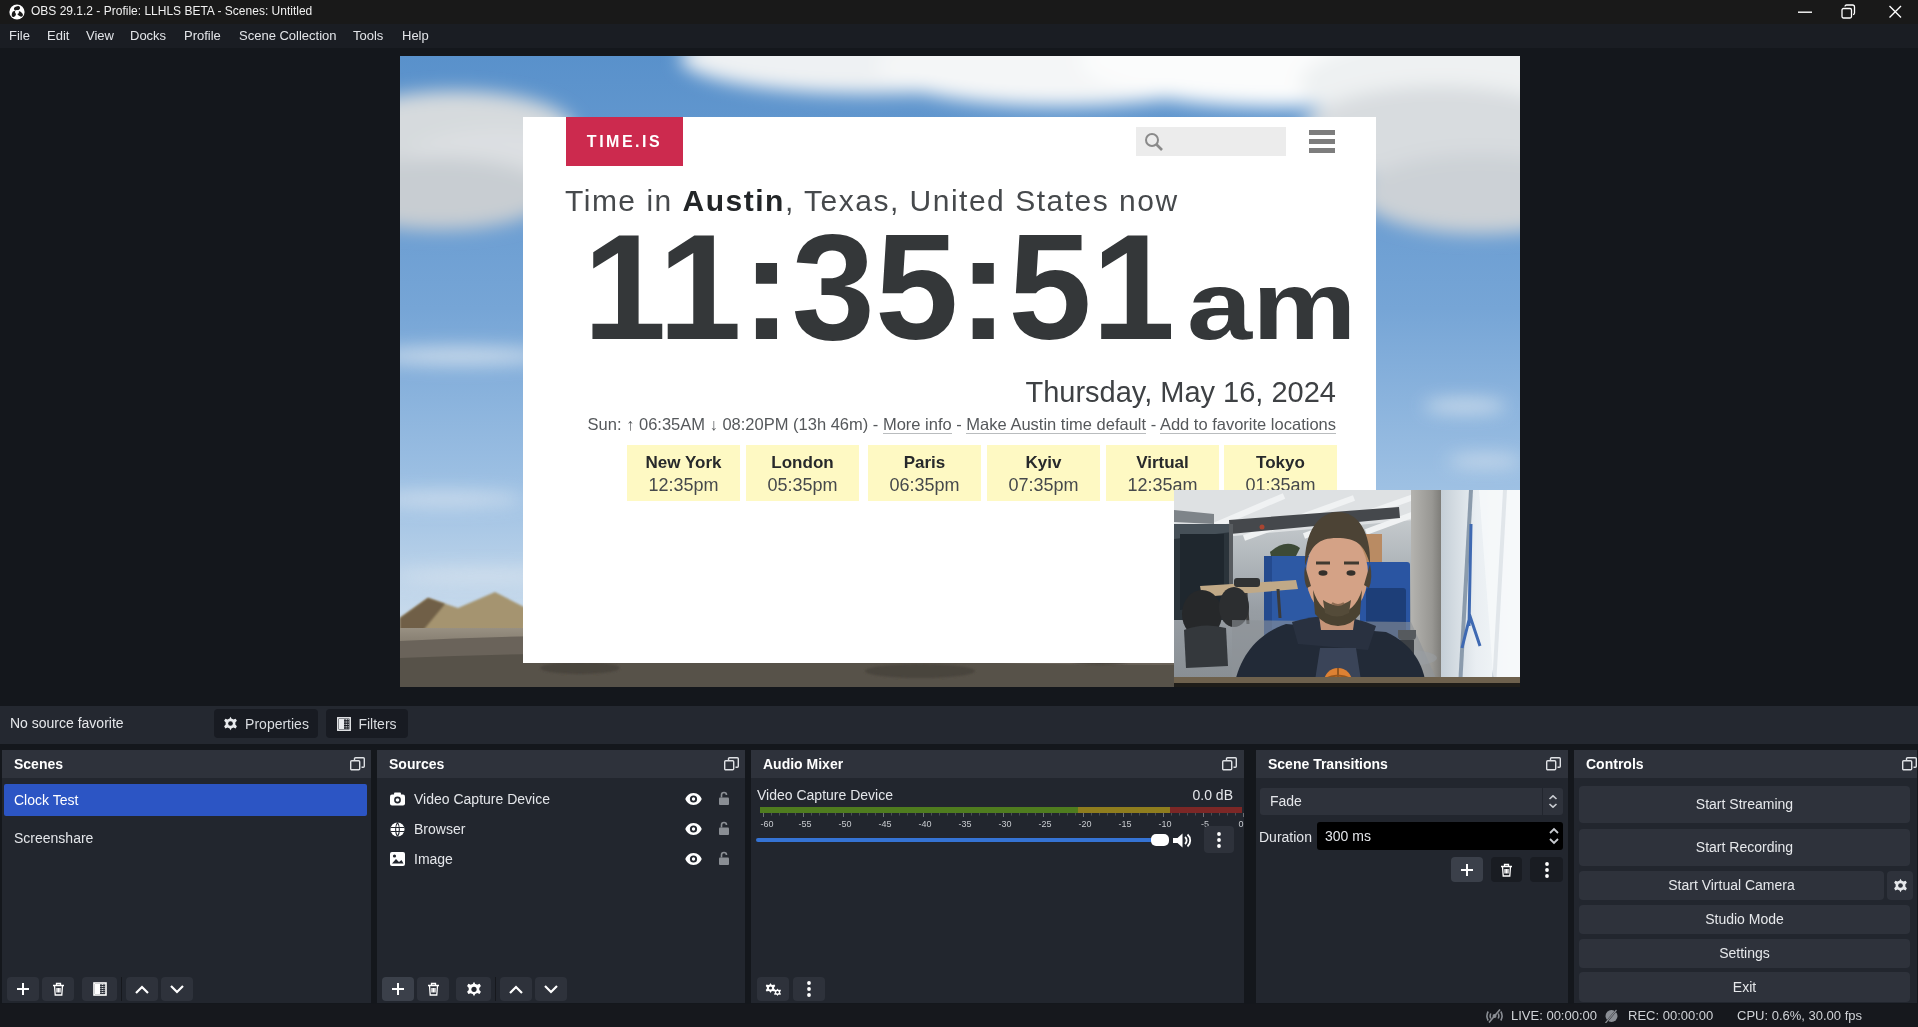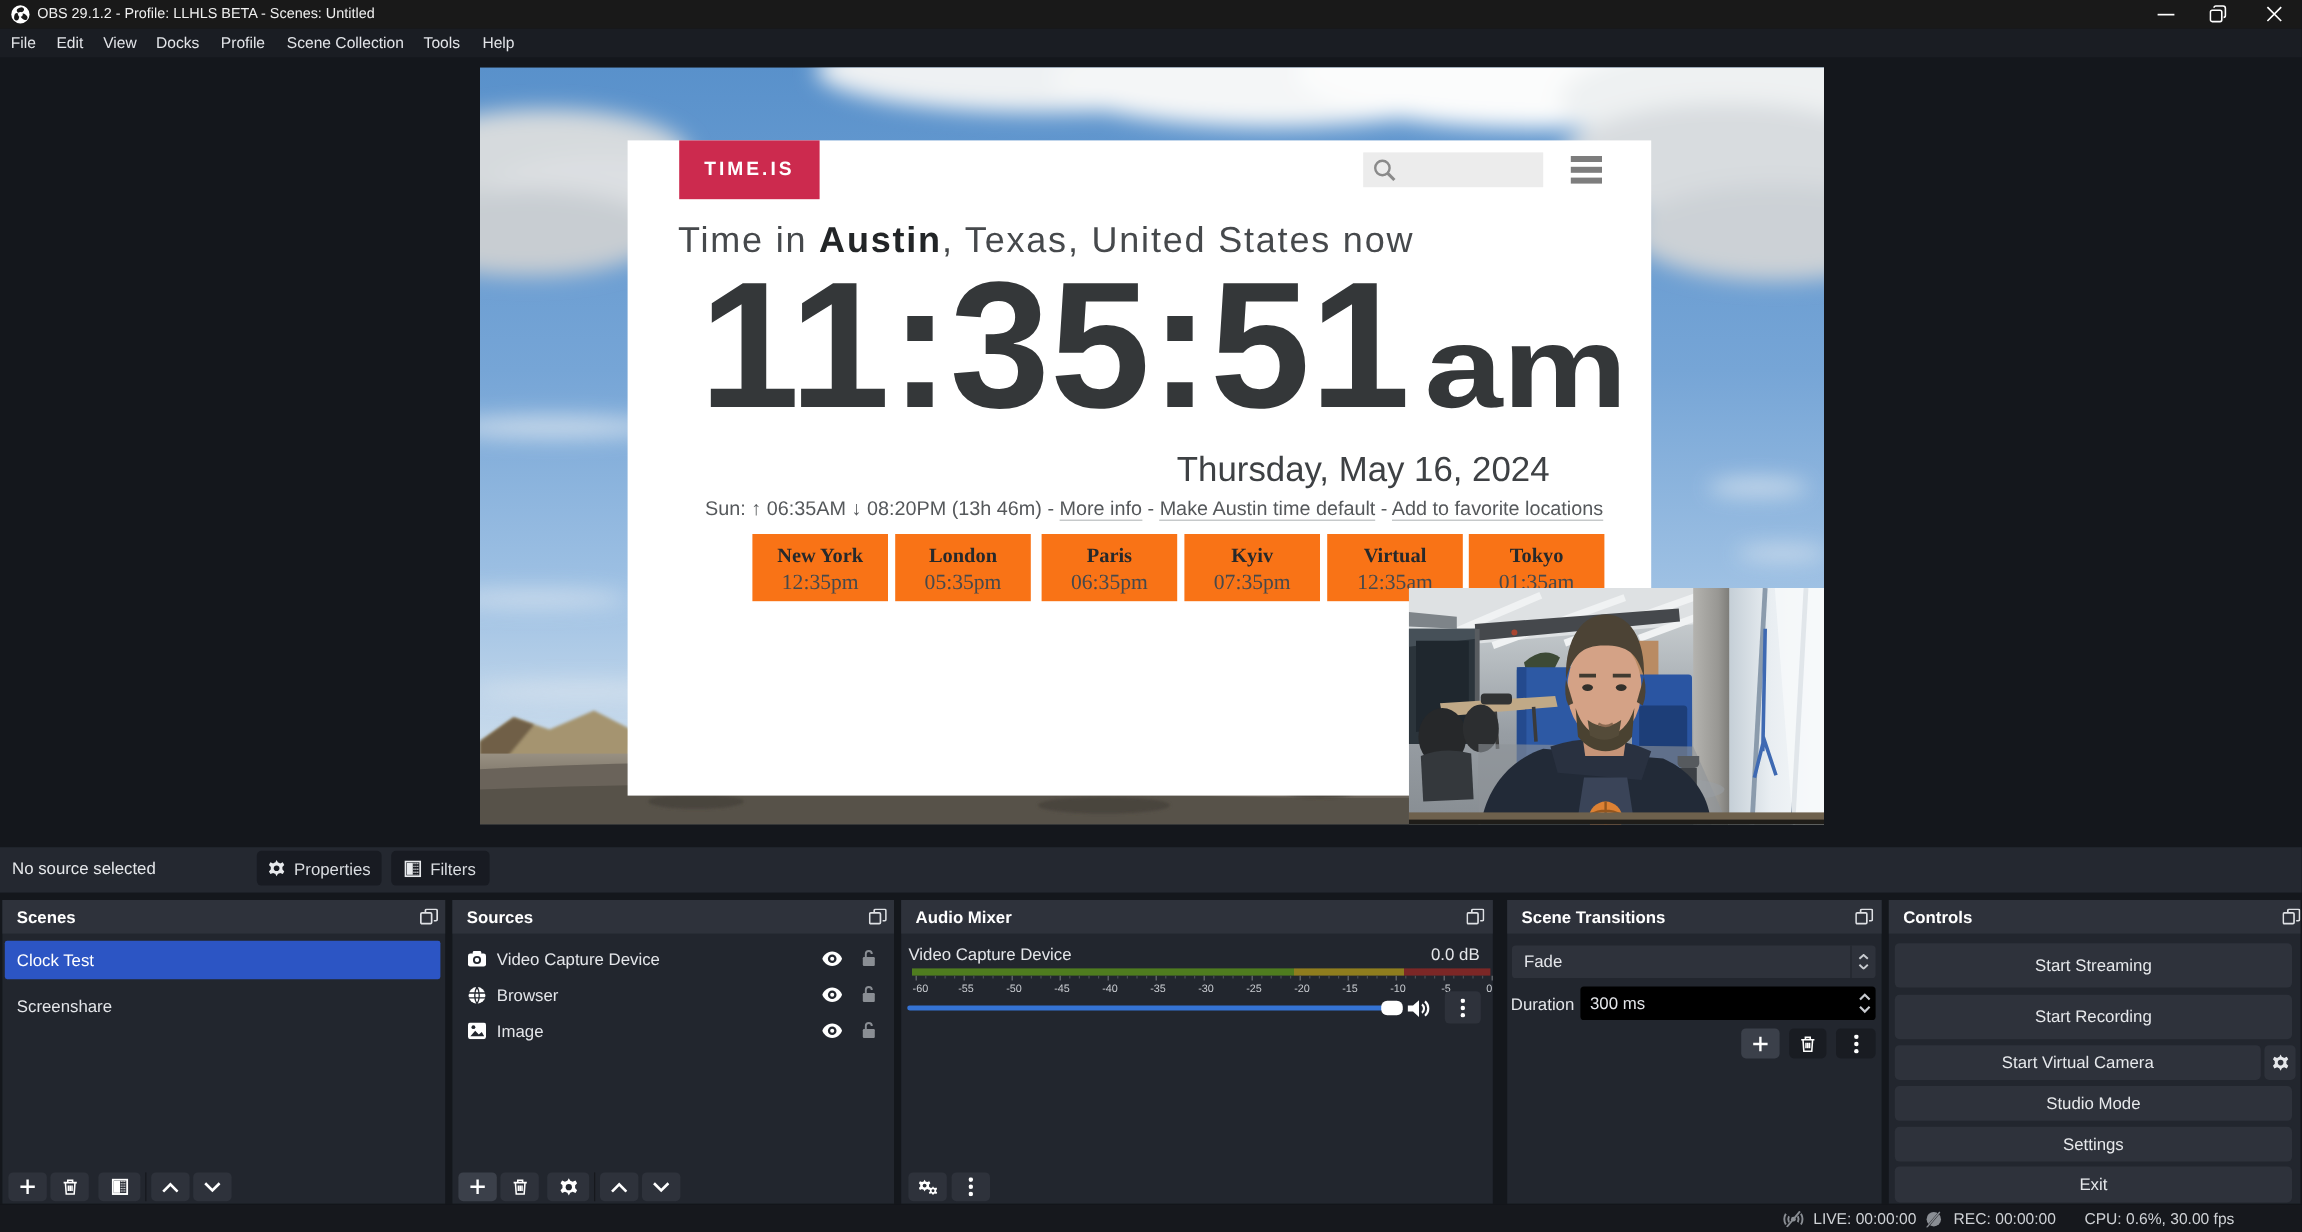--- a/index.html
+++ b/index.html
@@ -18,22 +18,22 @@
   #dockarea { left:0; top:744px; width:1918px; height:260px; background:#14171c; }
   .dock { position:absolute; top:6px; background:#22262e; }
   .dhead { position:absolute; left:0; top:0; right:0; height:28px; background:#2e323b;
     color:#fff; font-size:14px; font-weight:bold; line-height:28px; padding-left:12px; }
   .popout { position:absolute; top:7px; width:15px; height:14px; }
   #statusbar { left:0; top:1004px; width:1918px; height:23px; background:#16181d;
     color:#cfd2d6; font-size:13px;text-align:center; }
   .sbt { position:absolute; top:4px; }
   .ibtn { position:absolute; background:#2e323b; border-radius:4px;
     display:flex; align-items:center; justify-content:center; }
-  .city { position:absolute; top:328px; width:113px; height:56px; background:#f97316;
-    text-align:center; font-size:18px; color:#46494c; padding-top:6px; line-height:23px;font-family:Liberation Serif, serif; }
+  .city { position:absolute; top:328px; width:113px; height:56px; background:#fef9c3;
+    text-align:center; font-size:18px; color:#46494c; padding-top:6px; line-height:23px; }
   .city b { display:block; color:#27292b; font-size:17px; }
   .lnk { border-bottom:1px solid #b9bcbe; }
   .srcrow { position:absolute; left:0; width:100%; height:30px; color:#e4e6ea;
     font-size:14px; line-height:30px; }
   .cbtn { position:absolute; background:#2e323b; border-radius:4px; color:#e6e8eb;
     font-size:14px; text-align:center; }
 </style>
 </head>
 <body>
 <div class="abs" id="titlebar">
@@ -139,21 +139,21 @@
       <div class="abs" style="left:613px;top:10px;width:150px;height:29px;background:#ececec"></div>
       <svg class="abs" style="left:620px;top:14px" width="22" height="22" viewBox="0 0 22 22">
         <circle cx="9" cy="9" r="6" fill="none" stroke="#8a8a8a" stroke-width="2"></circle>
         <path d="M13.5 13.5 L19 19" stroke="#8a8a8a" stroke-width="2.6"></path>
       </svg>
       <div class="abs" style="left:786px;top:13px;width:26px;height:5px;background:#7d7d7d"></div>
       <div class="abs" style="left:786px;top:22px;width:26px;height:5px;background:#7d7d7d"></div>
       <div class="abs" style="left:786px;top:31px;width:26px;height:5px;background:#7d7d7d"></div>
       <div class="abs" style="left:42px;top:67px;font-size:30px;color:#46494c;letter-spacing:1.5px;white-space:nowrap">Time in <b style="color:#222527;font-weight:800">Austin</b>, Texas, United States now</div>
       <div class="abs" style="left:60px;top:95px;height:150px;font-size:150px;font-weight:bold;color:#343739;letter-spacing:0px;line-height:150px;white-space:nowrap">11:35:51<span style="font-size:96px;letter-spacing:0;margin-left:12px;display:inline-block;transform:scaleX(1.22);transform-origin:0 100%">am</span></div>
-      <div class="abs" style="left:413px;top:259px;width:400px;text-align:center;font-size:29px;color:#3e4144;white-space:nowrap">Thursday, May 16, 2024</div>
+      <div class="abs" style="left:413px;top:259px;width:400px;text-align:right;font-size:29px;color:#3e4144;white-space:nowrap">Thursday, May 16, 2024</div>
       <div class="abs" style="left:43px;top:298px;width:770px;text-align:right;font-size:16.5px;color:#55585b;white-space:nowrap">Sun: ↑ 06:35AM ↓ 08:20PM (13h 46m) - <span class="lnk">More info</span> - <span class="lnk">Make Austin time default</span> - <span class="lnk">Add to favorite locations</span></div>
       <div class="city" style="left:104px"><b>New York</b>12:35pm</div>
       <div class="city" style="left:223px"><b>London</b>05:35pm</div>
       <div class="city" style="left:345px"><b>Paris</b>06:35pm</div>
       <div class="city" style="left:464px"><b>Kyiv</b>07:35pm</div>
       <div class="city" style="left:583px"><b>Virtual</b>12:35am</div>
       <div class="city" style="left:701px"><b>Tokyo</b>01:35am</div>
     </div>
 
     <svg class="abs" style="left:774px;top:434px" width="346" height="197" viewBox="0 0 346 197">
@@ -245,21 +245,21 @@
       <ellipse cx="177" cy="83" rx="4.5" ry="2.8" fill="#33302b"></ellipse>
       <path d="M142 73 h14 M170 73 h15" stroke="#403a30" stroke-width="3.2"></path>
       <path d="M158 113 q6 4 12 0" stroke="#8a6a52" stroke-width="2" fill="none"></path>
 
       <rect x="0" y="187" width="346" height="7" fill="#6e614d"></rect>
       <rect x="0" y="193" width="346" height="4" fill="#1f1d19"></rect>
     </svg>
   </div>
 </div>
 <div class="abs" id="toolbar">
-  <div class="abs" style="left:10px;top:9px;font-size:14px;color:#e6e8eb">No source selected</div>
+  <div class="abs" style="left:10px;top:9px;font-size:14px;color:#e6e8eb">No source favorite</div>
   <div class="tbtn" style="left:214px;top:3px;width:104px;height:29px">
     <svg width="15" height="15" viewBox="0 0 16 16">
         <path d="M8 0.8 L9.2 3 a5.6 5.6 0 0 1 1.9 0.8 L13.5 2.8 L14.8 5.1 L13.1 6.9 a5.6 5.6 0 0 1 0 2.1 L14.8 10.9 L13.5 13.2 L11.1 12.2 a5.6 5.6 0 0 1 -1.9 0.8 L8 15.2 L6.8 13 a5.6 5.6 0 0 1 -1.9 -0.8 L2.5 13.2 L1.2 10.9 L2.9 9 a5.6 5.6 0 0 1 0 -2.1 L1.2 5.1 L2.5 2.8 L4.9 3.8 a5.6 5.6 0 0 1 1.9 -0.8 Z" fill="#e8eaed"></path>
         <circle cx="8" cy="8" r="2.5" fill="#181b22"></circle>
       </svg>
     <span>Properties</span>
     </div>
   <div class="tbtn" style="left:326px;top:3px;width:82px;height:29px">
     <svg width="14" height="14" viewBox="0 0 14 14">
         <rect x="0.8" y="0.8" width="12.4" height="12.4" fill="none" stroke="#e8eaed" stroke-width="1.5"></rect>

